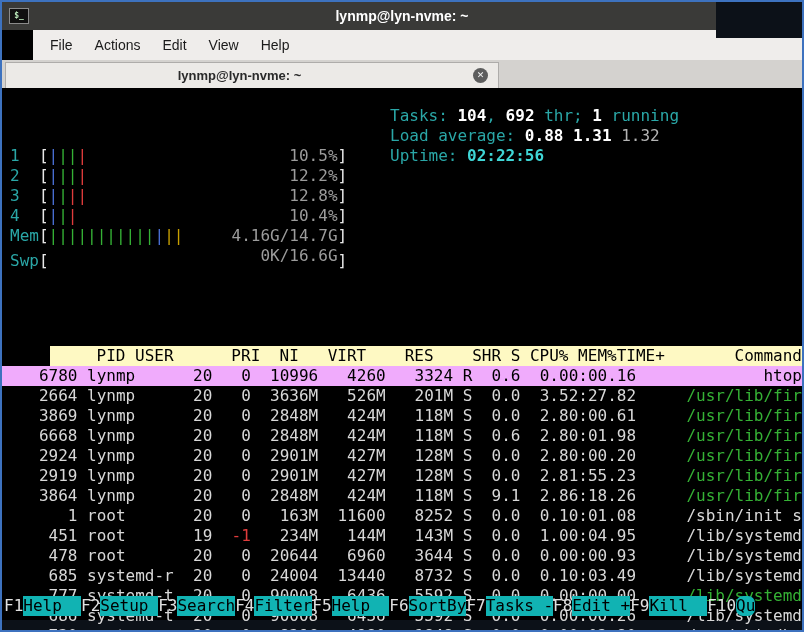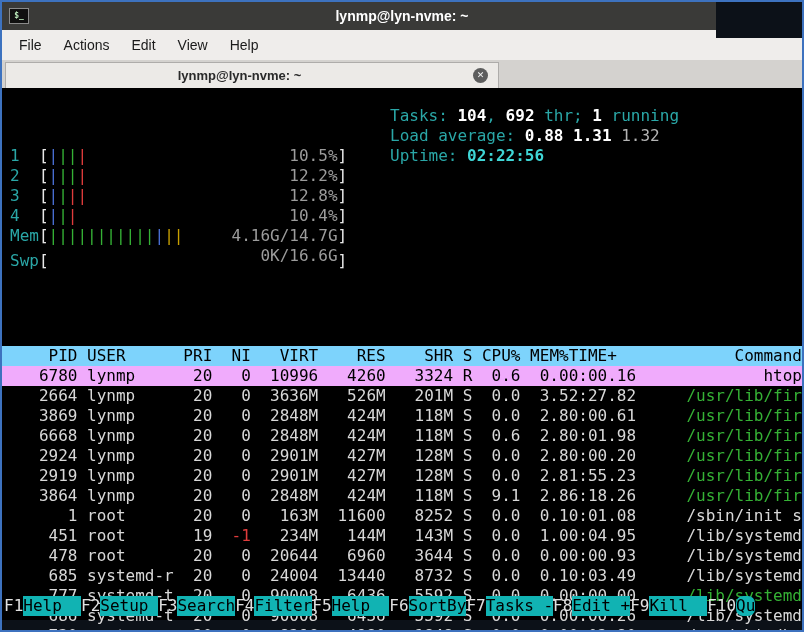--- a/index.html
+++ b/index.html
@@ -8,21 +8,21 @@
     font-family:"DejaVu Sans Mono",monospace;}
   
   .titlebar{height:28px;background:#3a3a38;position:relative;display:flex;align-items:center;}
   .title-text{position:absolute;left:0;right:0;text-align:center;color:#ffffff;
     font:bold 14px "Liberation Sans",sans-serif;}
   .title-icon{margin-left:7px;width:18px;height:14px;background:#101010;border:1px solid #8a8a8a;
     color:#b9e8b9;font:bold 8px "DejaVu Sans Mono",monospace;line-height:13px;text-align:center;z-index:2;}
   .corner-panel{position:absolute;top:0;right:0;width:86px;height:36px;background:#0c1118;z-index:10;}
   
   .menubar{height:30px;background:#efedeb;display:flex;align-items:center;
-    font:14px "Liberation Sans",sans-serif;color:#1a1a1a;padding-left:6px;}
+    font:14px "Liberation Sans",sans-serif;color:#1a1a1a;padding-left:6px;margin-left:31px;}
   .menu-item{padding:5px 11px;}
   
   .tabbar{height:28px;background:#d4d2cf;display:flex;align-items:stretch;padding-left:3px;}
   .tab{width:494px;background:#eceae7;border:1px solid #aeacaa;border-bottom:none;margin-top:2px;
     display:flex;align-items:center;box-sizing:border-box;}
   .tab-title{flex:1;text-align:center;font:bold 13px "Liberation Sans",sans-serif;color:#2a2a2a;}
   .tab-close{width:15px;height:15px;border-radius:50%;background:#5d5d5d;color:#f2f2f2;
     font:9px "Liberation Sans",sans-serif;line-height:15px;text-align:center;margin-right:10px;}
   
   .terminal{position:relative;height:532px;background:#000;color:#d8d8d8;
@@ -35,21 +35,21 @@
   .meter-bar{display:inline-flex;width:30ch;justify-content:space-between;}
   .pipe-blue{color:#4a6fd4}.pipe-green{color:#35b135}.pipe-red{color:#e03c3c}.pipe-yellow{color:#c8a000}
   .meter-value{color:#9c9c9c;}
   .info{position:absolute;left:388px;top:18px;white-space:pre;}
   .info-line{height:20px;}
   .seg-cyan{color:#2aa7a7}.seg-bold{color:#ffffff;font-weight:bold}
   .seg-dim{color:#b4b4b4}.seg-boldcyan{color:#3fd6d6;font-weight:bold}
   
   .proc-table{margin-top:20px;}
   .proc-row{display:flex;height:20px;white-space:pre;padding-left:8px;}
-  .proc-row.header{background:#7dd3fc;color:#000;}
+  .proc-row.header{background:#fef9c3;color:#000;margin-left:48px;}
   .proc-row.selected{background:#f0abfc;color:#000;}
   .proc-row.selected .c-cmd{color:#000 !important;}
   .cell{white-space:pre;display:block;box-sizing:content-box;}
   .c-pid{width:7ch;text-align:right}
   .c-user{width:9ch;text-align:left;padding-left:1ch}
   .c-pri{width:4ch;text-align:right}
   .c-ni{width:4ch;text-align:right}
   .c-virt{width:7ch;text-align:right}
   .c-res{width:7ch;text-align:right}
   .c-shr{width:7ch;text-align:right}

